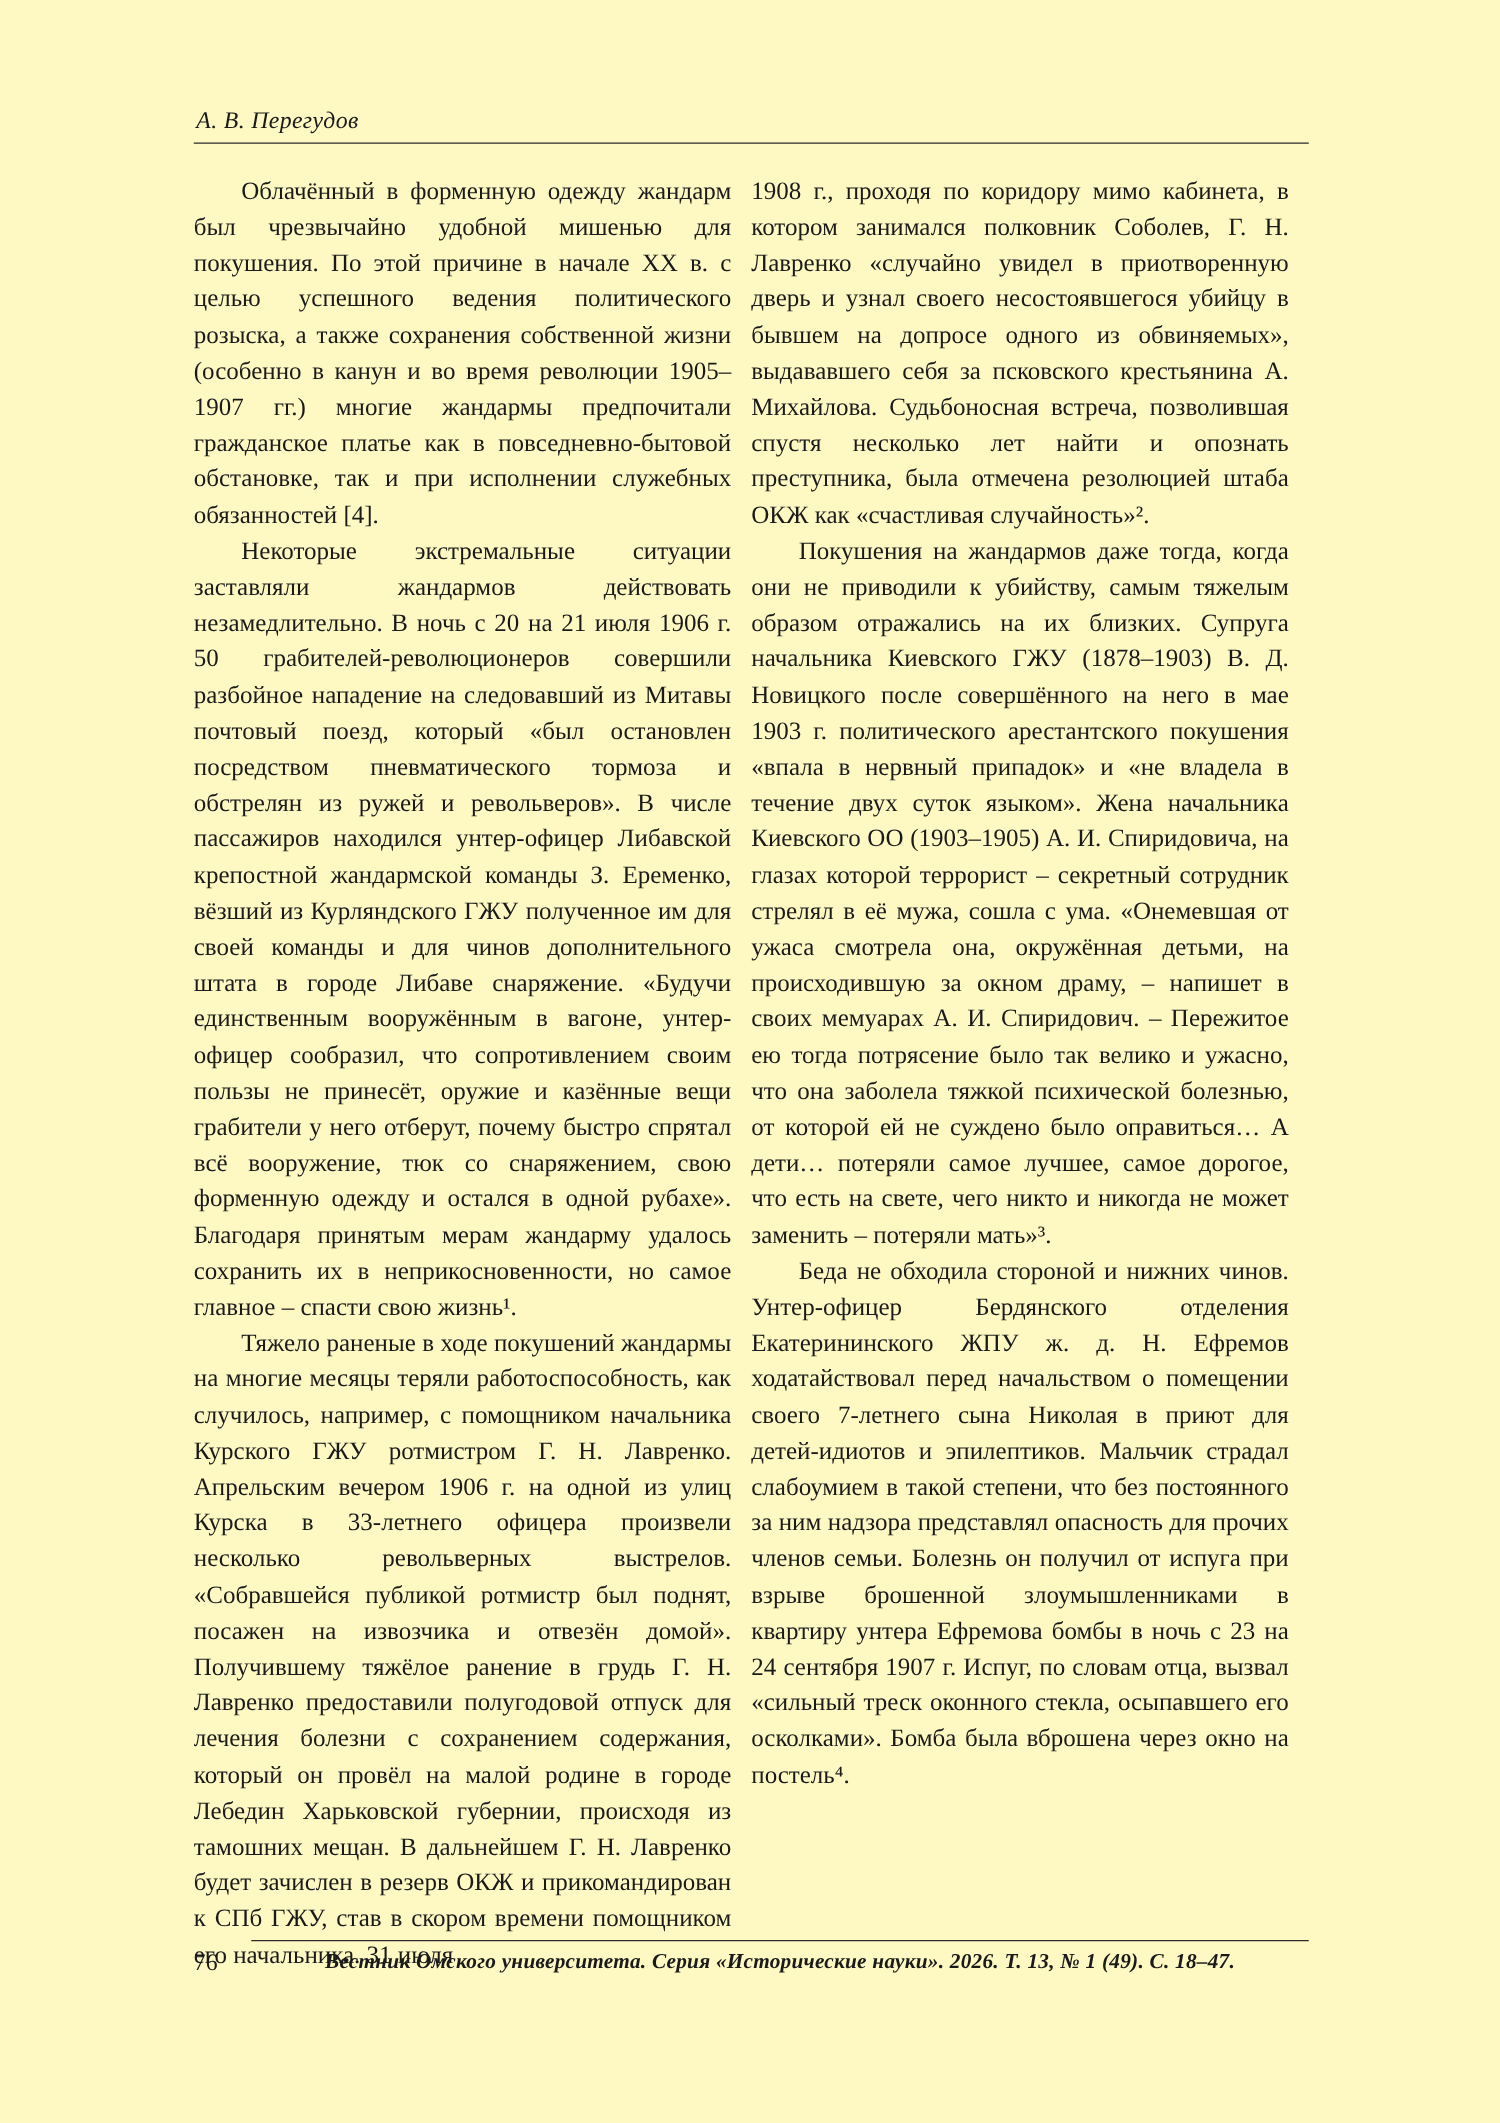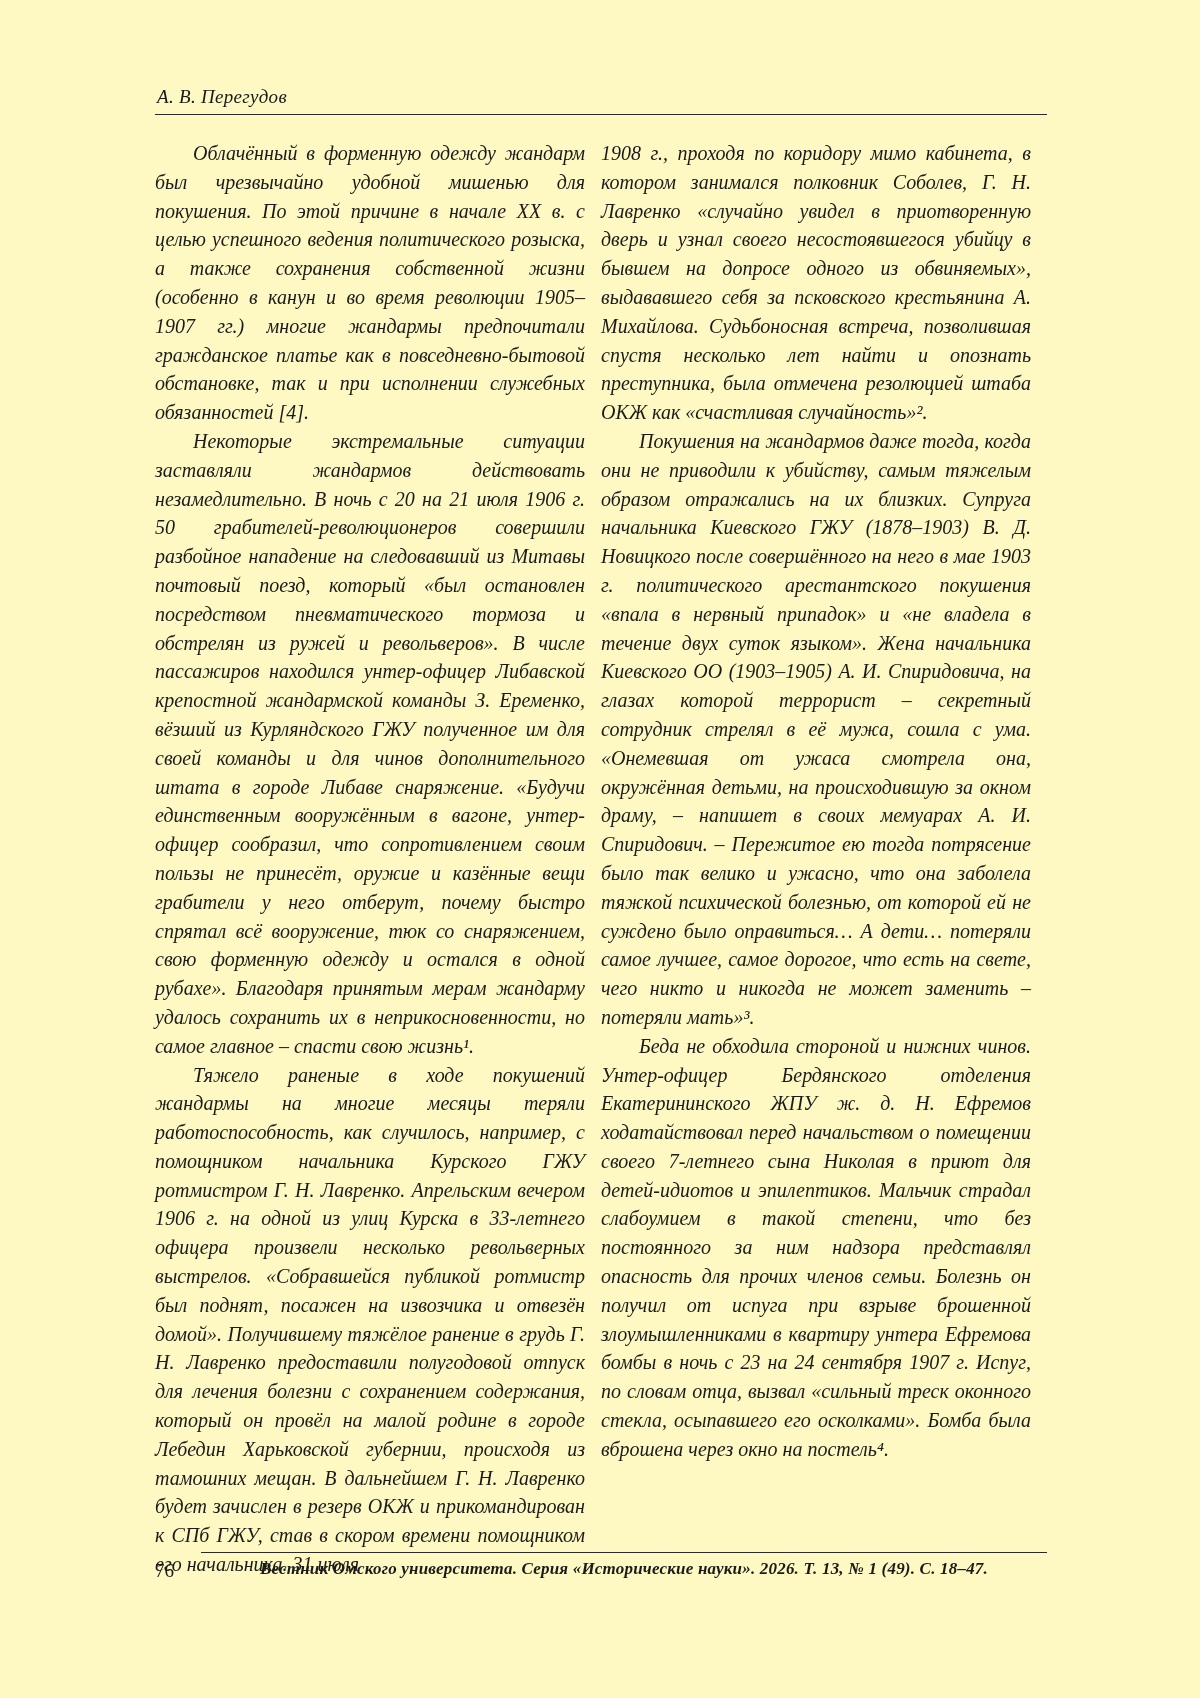--- a/index.html
+++ b/index.html
@@ -30,21 +30,20 @@
     padding-bottom: 6px;
   }
   .header-rule {
     border-top: 1.5px solid #2b2b2b;
     height: 0;
     margin-bottom: 24px;
   }
   .columns {
     display: flex;
     gap: 16px;
-    font-style: italic;
   }
   .col {
     width: 430px;
     text-align: justify;
     font-size: 20px;
     line-height: 28.8px;
     hyphens: auto;
     -webkit-hyphens: auto;
   }
   .col p {

